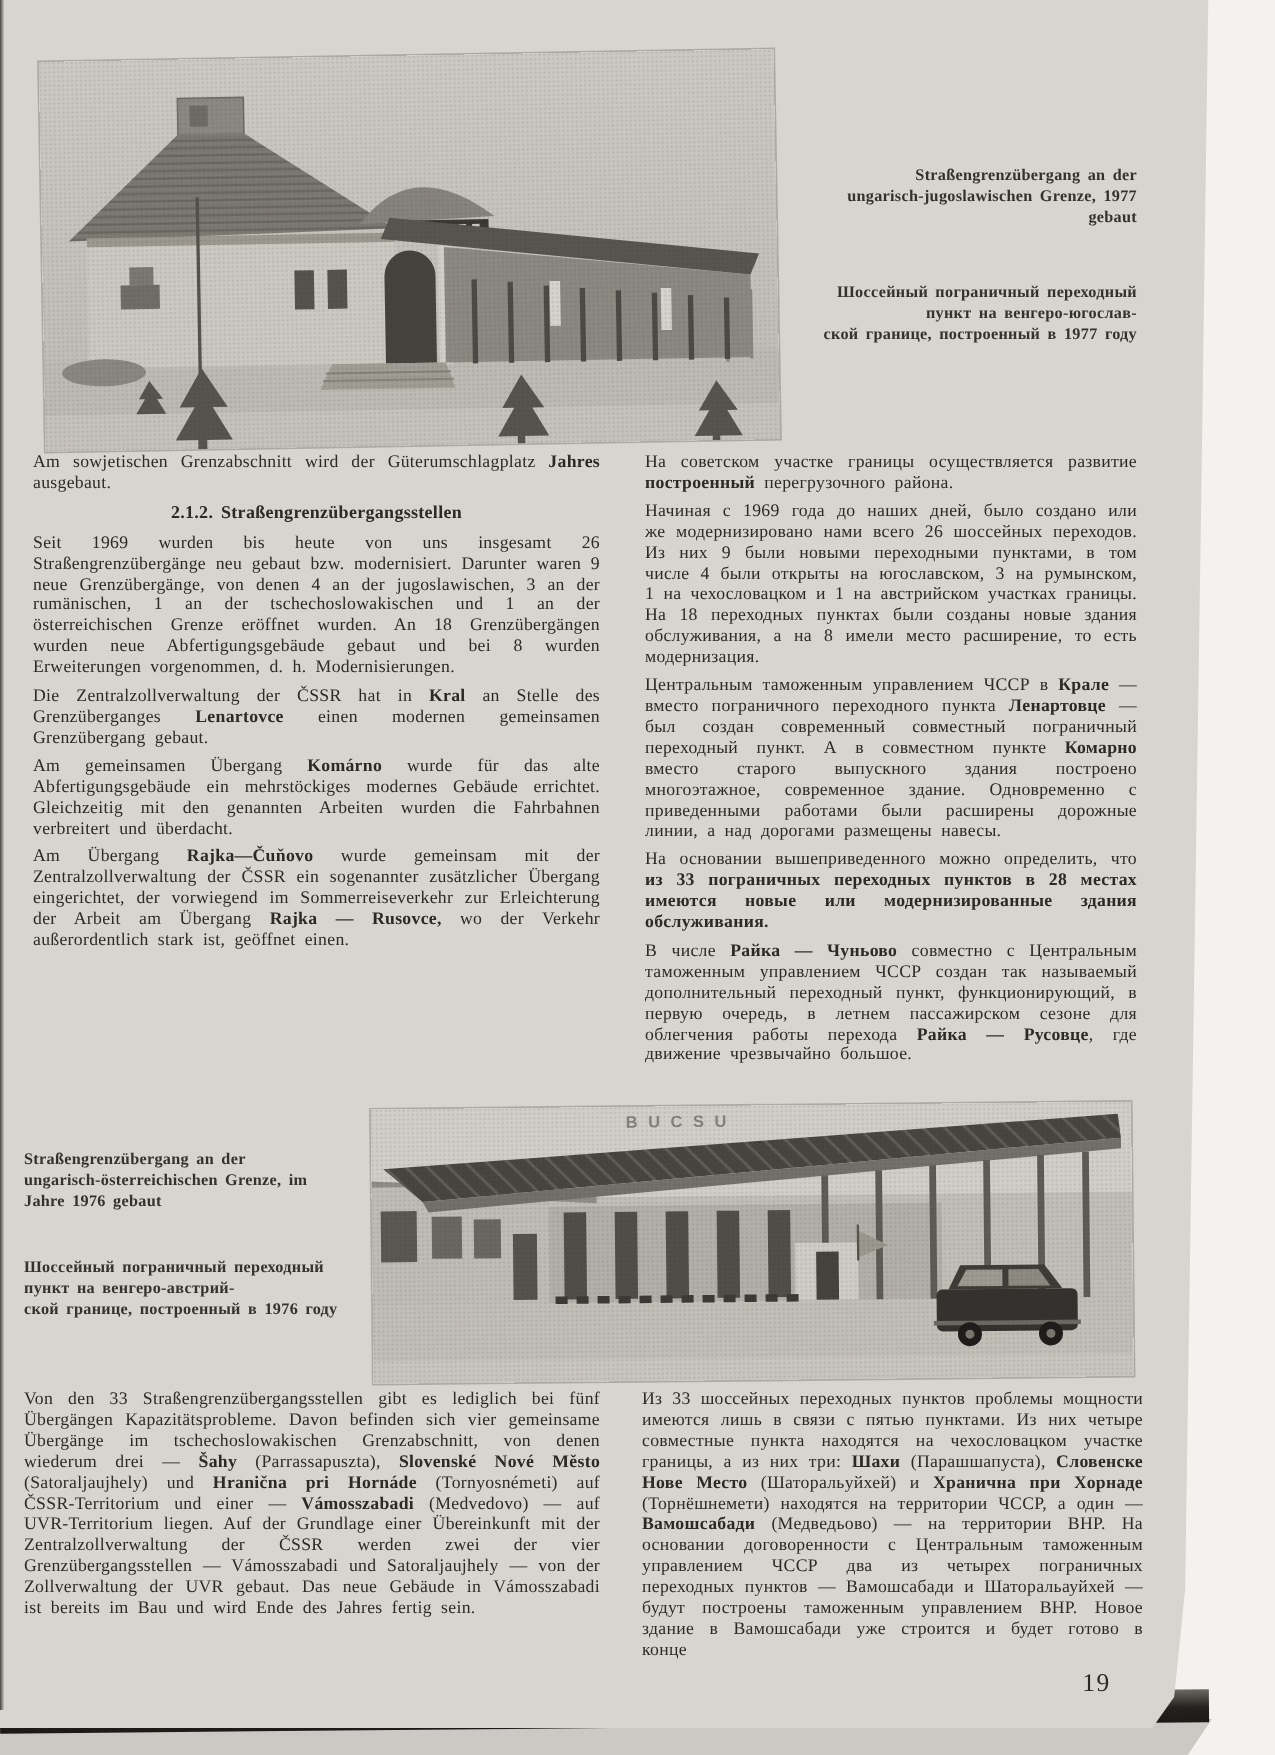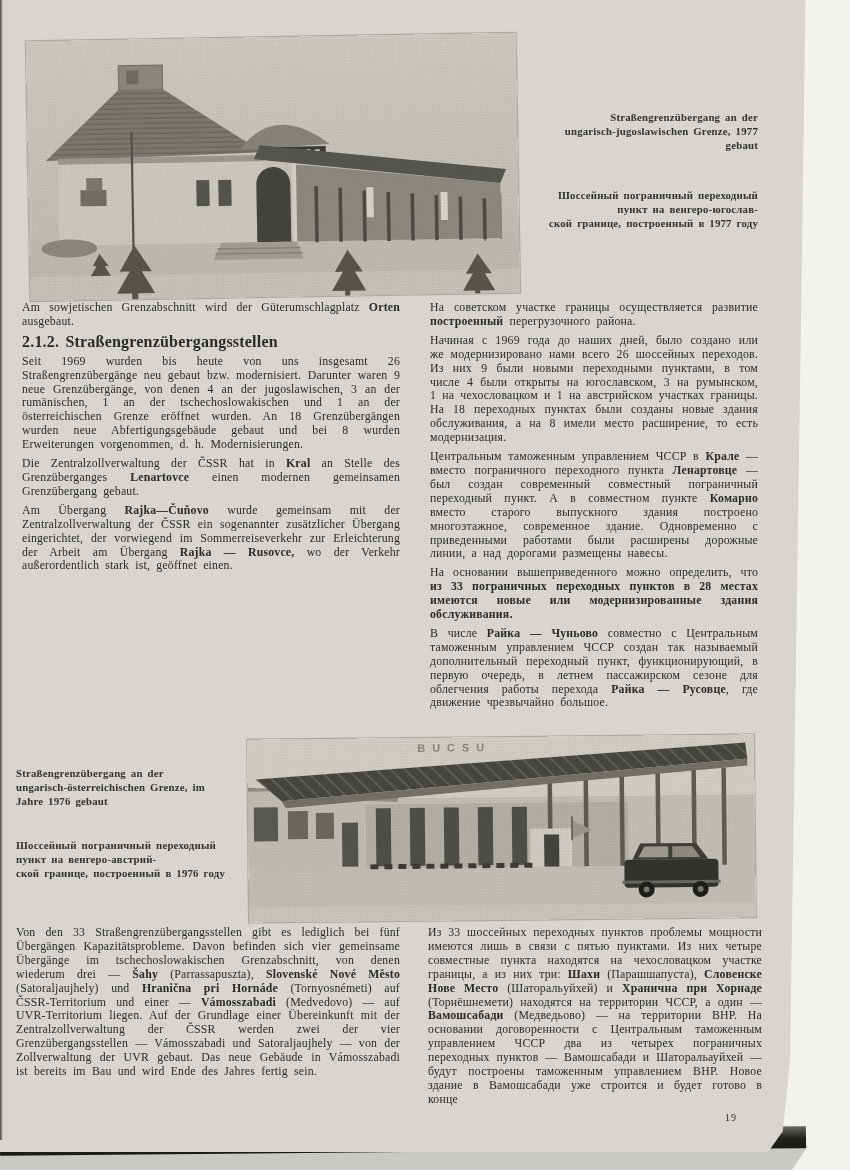--- a/index.html
+++ b/index.html
@@ -38,29 +38,29 @@
   }
   .cap-right{text-align:right;}
   #cap-top{left:520px;top:96px;width:238px;}
   #cap-top .cap-block2{margin-top:22px;}
   #cap-mid{left:16px;top:752px;width:232px;}
   #cap-mid .cap-block2{margin-top:16px;}
 
   .col{position:absolute;color:#2b2a25;font-size:11.8px;line-height:13.9px;}
   .par{text-align:justify;margin:0 0 5px 0;word-spacing:3px;letter-spacing:.2px;}
   .par .b{font-weight:bold;}
-  .h{font-weight:bold;font-size:16px;margin:6px 0 6px 0;letter-spacing:.2px;word-spacing:2px;}
+  .h{font-weight:bold;font-size:12px;margin:6px 0 6px 0;letter-spacing:.2px;word-spacing:2px;text-align:center;}
   #col-tl{left:22px;top:301px;width:378px;}
   #col-tr{left:430px;top:301px;width:328px;}
   #col-bl{left:16px;top:926px;width:384px;}
   #col-br{left:428px;top:926px;width:334px;}
 
   .pageno{
     position:absolute;left:716px;top:1112px;width:30px;text-align:center;
-    font-size:10px;color:#2b2a25;letter-spacing:1px;
+    font-size:17px;color:#2b2a25;letter-spacing:1px;
   }
 </style>
 </head>
 <body>
 
 <div class="under-strip"></div>
 <div class="dark-band"></div>
 
 <div class="paper">
 
@@ -146,24 +146,25 @@
   <div class="cap cap-right" id="cap-top">
     <div>Straßengrenzübergang an der
 ungarisch-jugoslawischen Grenze, 1977
 gebaut</div>
     <div class="cap-block2">Шоссейный пограничный переходный
 пункт на венгеро-югослав-
 ской границе, построенный в 1977 году</div>
   </div>
 
   <div class="col" id="col-tl">
-    <p class="par"><span>Am sowjetischen Grenzabschnitt wird der Güterumschlagplatz </span><span class="b">Orten</span><span> ausgebaut.</span></p>
+    <p class="par"><span>Am sowjetischen Grenzabschnitt wird der Güterumschlagplatz </span><span class="b">Jahres</span><span> ausgebaut.</span></p>
     <div class="h">2.1.2. Straßengrenzübergangsstellen</div>
     <p class="par"><span>Seit 1969 wurden bis heute von uns insgesamt 26 Straßengrenzübergänge neu gebaut bzw. modernisiert. Darunter waren 9 neue Grenzübergänge, von denen 4 an der jugoslawischen, 3 an der rumänischen, 1 an der tschechoslowakischen und 1 an der österreichischen Grenze eröffnet wurden. An 18 Grenzübergängen wurden neue Abfertigungsgebäude gebaut und bei 8 wurden Erweiterungen vorgenommen, d. h. Modernisierungen.</span></p>
     <p class="par"><span>Die Zentralzollverwaltung der ČSSR hat in </span><span class="b">Kral</span><span> an Stelle des Grenzüberganges </span><span class="b">Lenartovce</span><span> einen modernen gemeinsamen Grenzübergang gebaut.</span></p>
+    <p class="par"><span>Am gemeinsamen Übergang </span><span class="b">Komárno</span><span> wurde für das alte Abfertigungsgebäude ein mehrstöckiges modernes Gebäude errichtet. Gleichzeitig mit den genannten Arbeiten wurden die Fahrbahnen verbreitert und überdacht.</span></p>
     <p class="par"><span>Am Übergang </span><span class="b">Rajka—Čuňovo</span><span> wurde gemeinsam mit der Zentralzollverwaltung der ČSSR ein sogenannter zusätzlicher Übergang eingerichtet, der vorwiegend im Sommerreiseverkehr zur Erleichterung der Arbeit am Übergang </span><span class="b">Rajka — Rusovce,</span><span> wo der Verkehr außerordentlich stark ist, geöffnet einen.</span></p>
   </div>
 
   <div class="col" id="col-tr">
     <p class="par"><span>На советском участке границы осуществляется развитие </span><span class="b">построенный</span><span> перегрузочного района.</span></p>
     <p class="par"><span>Начиная с 1969 года до наших дней, было создано или же модернизировано нами всего 26 шоссейных переходов. Из них 9 были новыми переходными пунктами, в том числе 4 были открыты на югославском, 3 на румынском, 1 на чехословацком и 1 на австрийском участках границы. На 18 переходных пунктах были созданы новые здания обслуживания, а на 8 имели место расширение, то есть модернизация.</span></p>
     <p class="par"><span>Центральным таможенным управлением ЧССР в </span><span class="b">Крале</span><span> — вместо пограничного переходного пункта </span><span class="b">Ленартовце</span><span> — был создан современный совместный пограничный переходный пункт. А в совместном пункте </span><span class="b">Комарно</span><span> вместо старого выпускного здания построено многоэтажное, современное здание. Одновременно с приведенными работами были расширены дорожные линии, а над дорогами размещены навесы.</span></p>
     <p class="par"><span>На основании вышеприведенного можно определить, что </span><span class="b">из 33 пограничных переходных пунктов в 28 местах имеются новые или модернизированные здания обслуживания.</span></p>
     <p class="par"><span>В числе </span><span class="b">Райка — Чуньово</span><span> совместно с Центральным таможенным управлением ЧССР создан так называемый дополнительный переходный пункт, функционирующий, в первую очередь, в летнем пассажирском сезоне для облегчения работы перехода </span><span class="b">Райка — Русовце</span><span>, где движение чрезвычайно большое.</span></p>
   </div>

